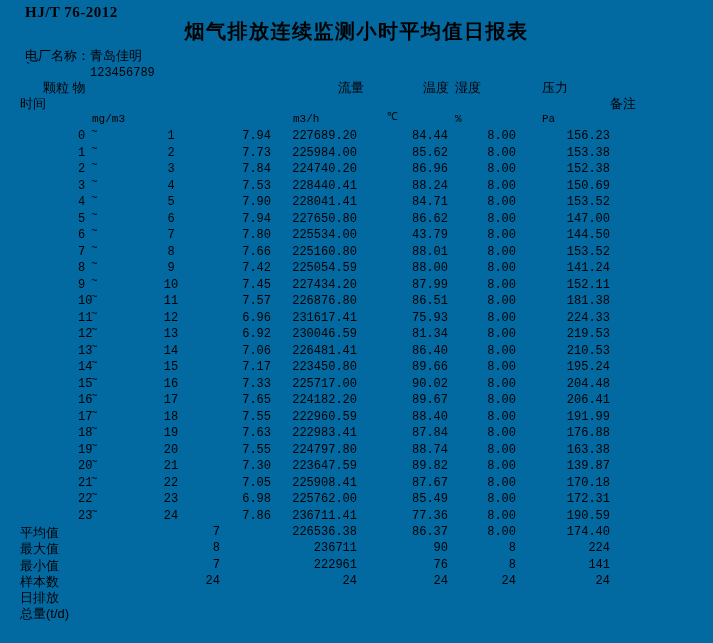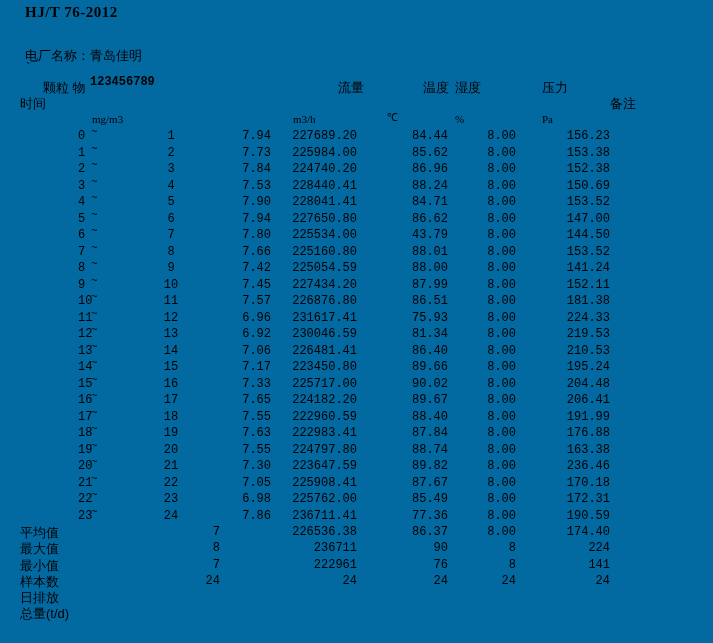--- a/index.html
+++ b/index.html
@@ -3,21 +3,21 @@
 <meta charset="utf-8">
 <style>
   html,body{margin:0;padding:0;background:#ffffff;}
   #page{
     position:relative;width:713px;height:643px;background:#0369a1;color:#000000;
     font-family:"Liberation Sans",sans-serif;overflow:hidden;
   }
   .abs{position:absolute;white-space:pre;line-height:1.05;}
   .cjk{font-size:13px;}
   .num{font-family:"Liberation Mono","DejaVu Sans Mono",monospace;font-size:12px;}
-  .unit{font-family:Liberation Serif, serif;font-size:11px;}
+  .unit{font-family:Liberation Mono, monospace;font-size:11px;}
   .std{font-family:"Liberation Serif","DejaVu Serif",serif;font-weight:bold;font-size:15px;letter-spacing:0.5px;}
   .title{font-size:20px;font-weight:bold;letter-spacing:1.5px;text-align:center;left:0;right:0;}
   .hrow{position:absolute;left:0;width:713px;height:17px;}
   .hrow span{position:absolute;top:1px;}
   .c-from{left:78px;width:24px;text-align:left;}
   .c-tilde{left:91px;top:-2px !important;font-size:11px;}
   .c-to{left:153px;width:36px;text-align:center;}
   .c-pm{left:189px;width:82px;text-align:right;}
   .c-pmsum{left:138px;width:82px;text-align:right;}
   .c-flow{left:275px;width:82px;text-align:right;}
@@ -26,26 +26,27 @@
   .c-press{left:528px;width:82px;text-align:right;}
   .c-label{left:20px;top:0 !important;}
 </style>
 </head>
 <body>
 
 <div id="page">
 
   <div class="abs std" style="left:25px;top:5px;">HJ/T 76-2012</div>
 
+  <div class="abs title" style="top:21px;">烟气排放连续监测小时平均值日报表</div>
 
   <div class="abs cjk" style="left:25px;top:49px;">电厂名称：青岛佳明</div>
 
   <div class="abs cjk" style="left:26px;top:61px;">`</div>
 
-  <div class="abs num" style="left:90px;top:76px;font-weight:bold;">123456789</div>
+  <div class="abs num" style="left:90px;top:67px;">123456789</div>
 
 
   <div class="abs cjk" style="left:43px;top:81px;">颗粒 物</div>
   <div class="abs cjk" style="left:338px;top:81px;">流量</div>
   <div class="abs cjk" style="left:423px;top:81px;">温度</div>
   <div class="abs cjk" style="left:455px;top:81px;">湿度</div>
   <div class="abs cjk" style="left:542px;top:81px;">压力</div>
 
   <div class="abs cjk" style="left:20px;top:97px;">时间</div>
   <div class="abs cjk" style="left:610px;top:97px;">备注</div>
@@ -258,21 +259,21 @@
         <span class="c-press num">163.38</span>
       </div>
       <div class="hrow" style="top: 458px;">
         <span class="c-from num">20</span>
         <span class="c-tilde num">~</span>
         <span class="c-to num">21</span>
         <span class="c-pm num">7.30</span>
         <span class="c-flow num">223647.59</span>
         <span class="c-temp num">89.82</span>
         <span class="c-hum num">8.00</span>
-        <span class="c-press num">236.46</span>
+        <span class="c-press num">139.87</span>
       </div>
       <div class="hrow" style="top: 474.5px;">
         <span class="c-from num">21</span>
         <span class="c-tilde num">~</span>
         <span class="c-to num">22</span>
         <span class="c-pm num">7.05</span>
         <span class="c-flow num">225908.41</span>
         <span class="c-temp num">87.67</span>
         <span class="c-hum num">8.00</span>
         <span class="c-press num">170.18</span>

